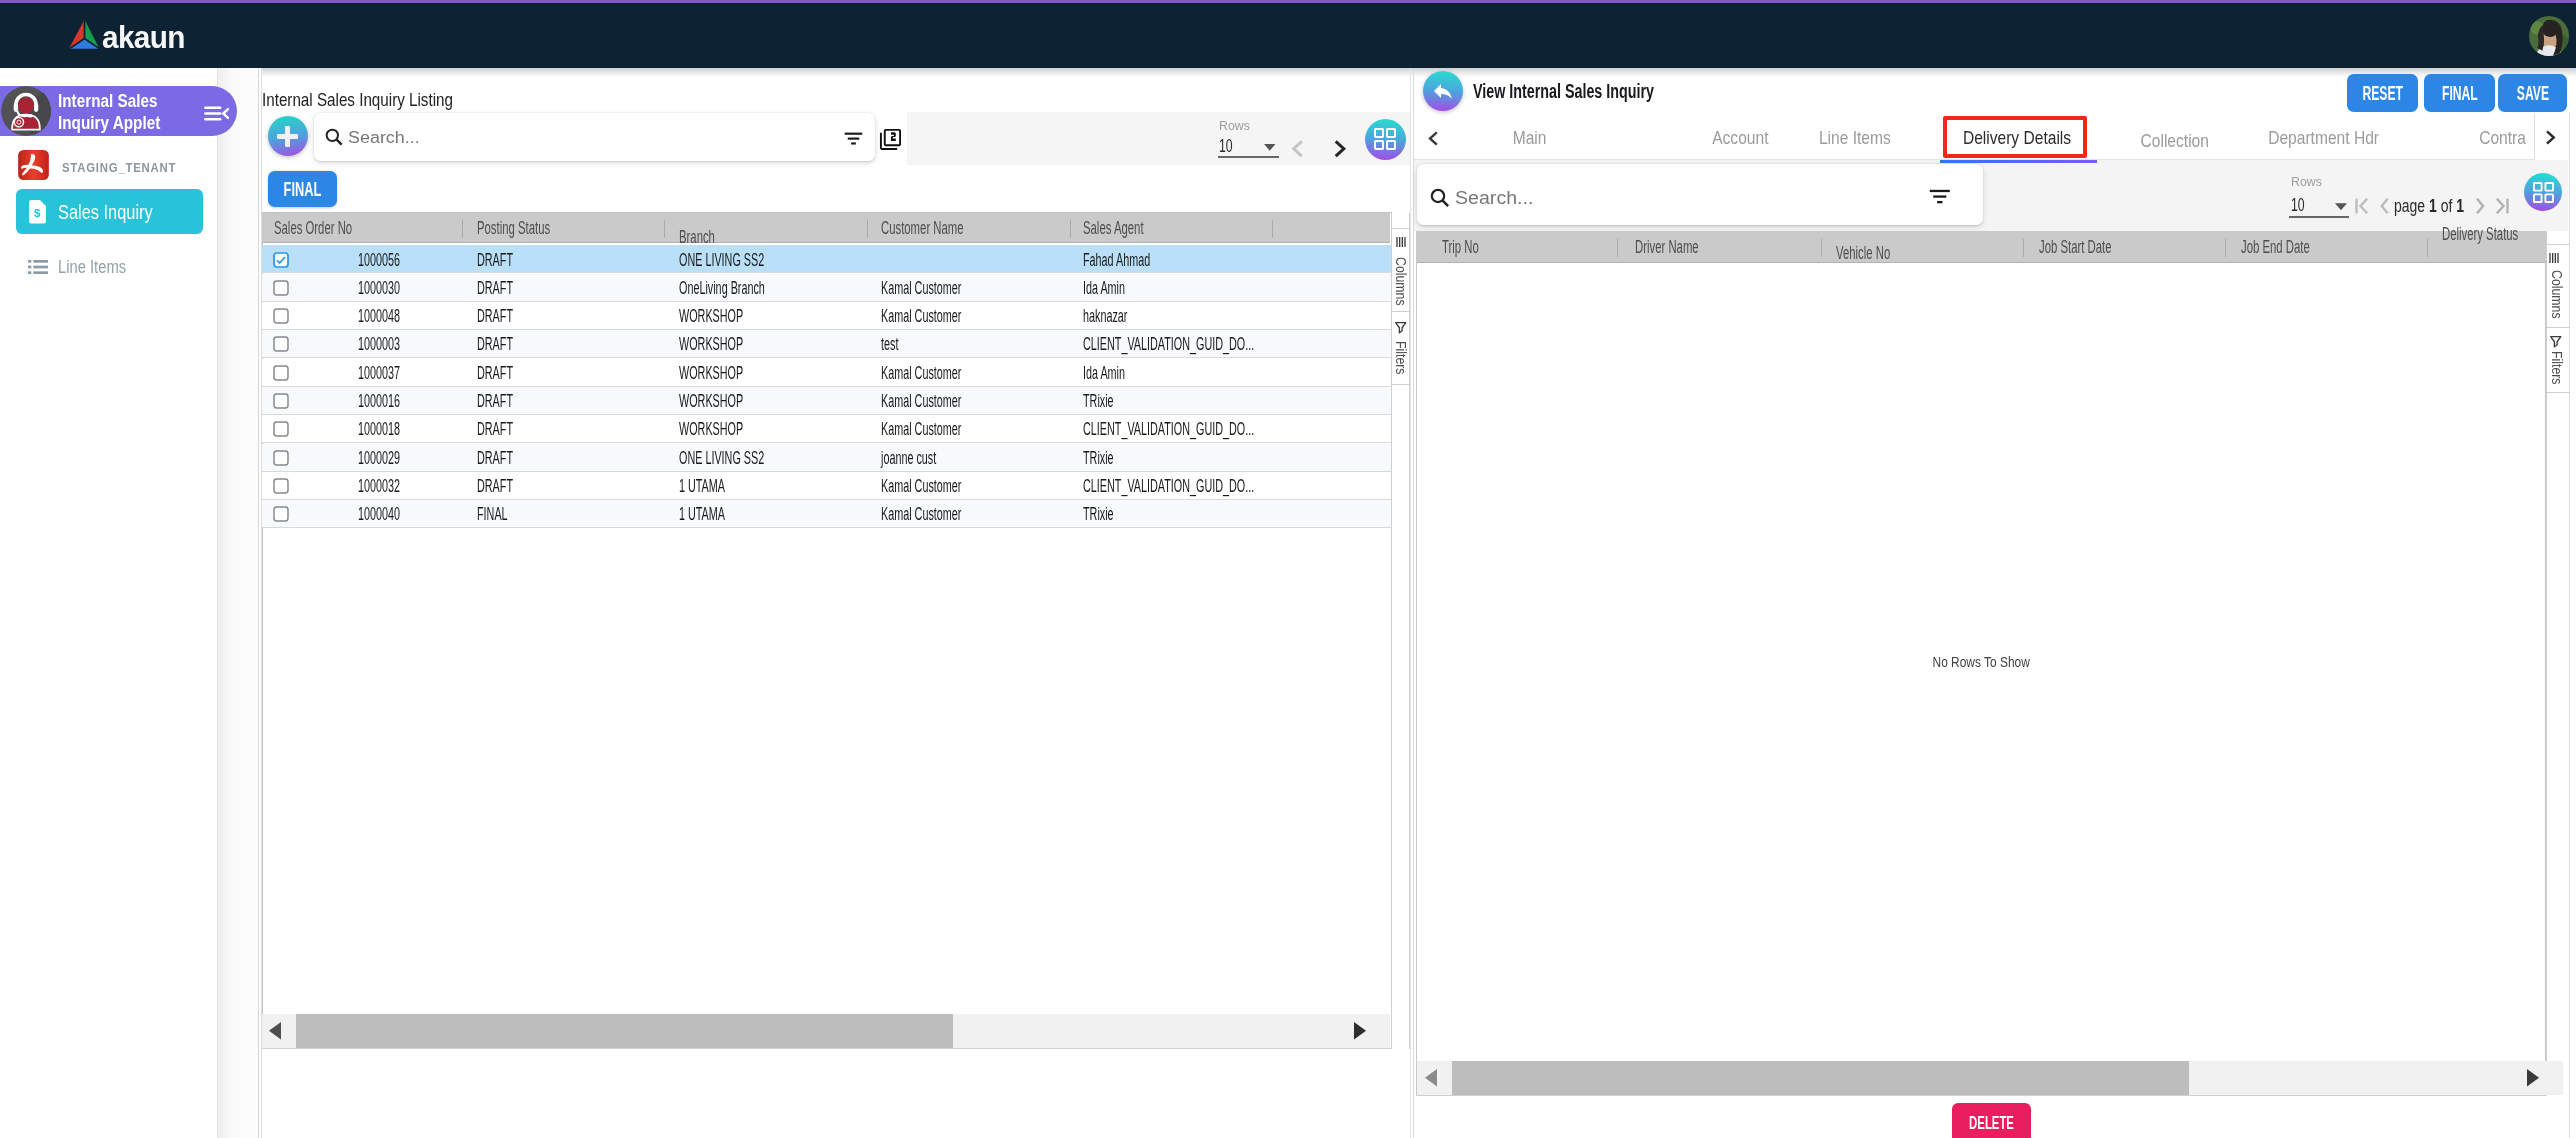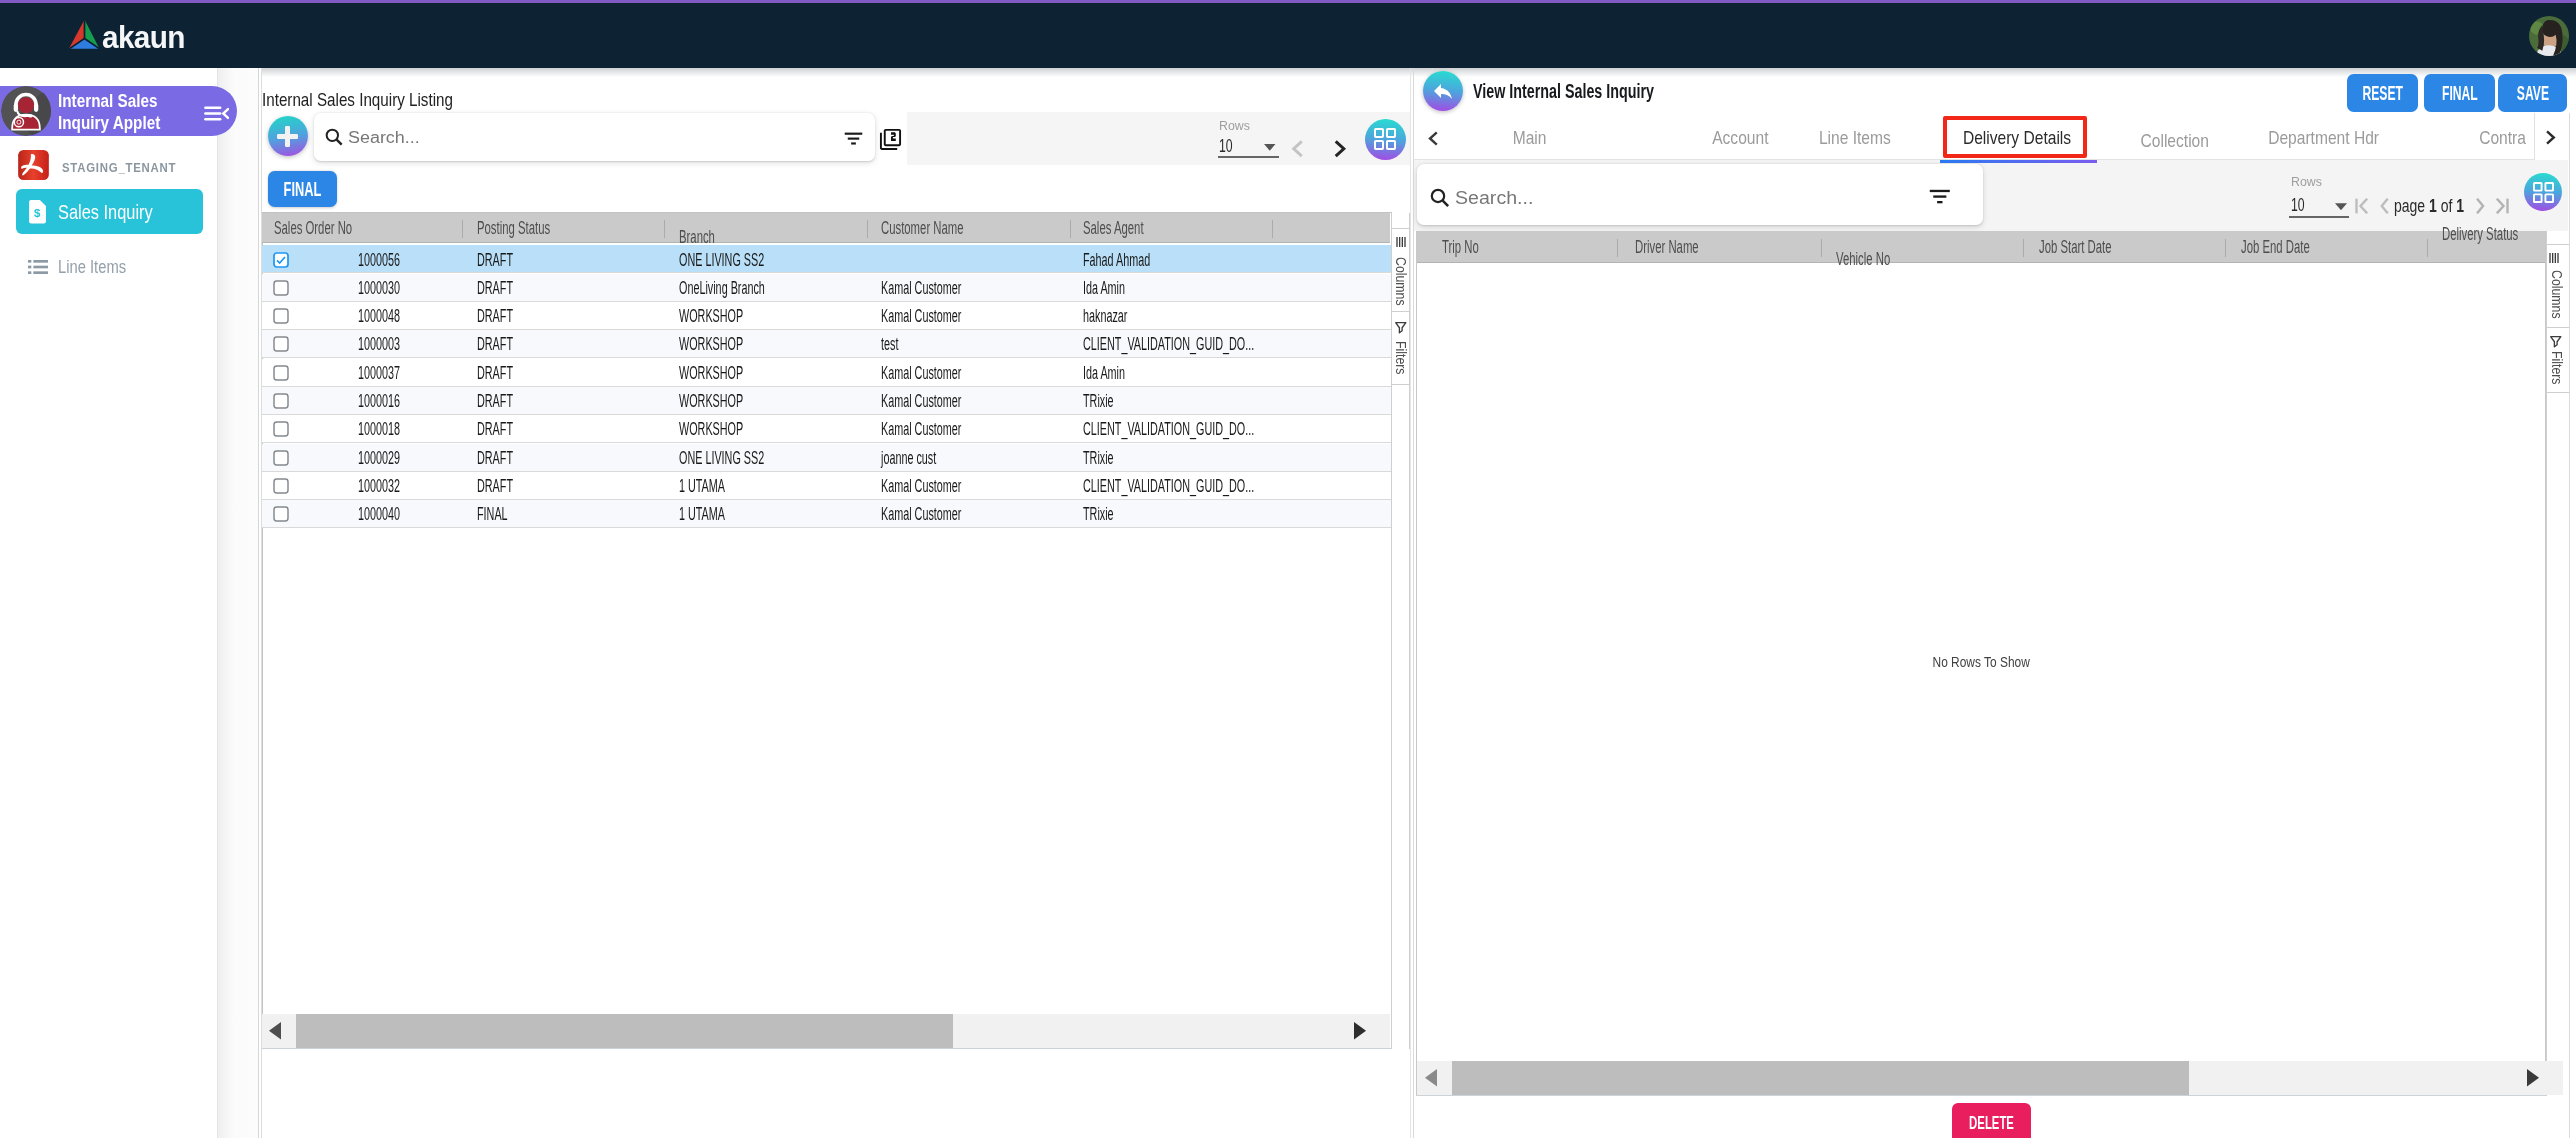--- a/index.html
+++ b/index.html
@@ -542,21 +542,21 @@
 <div class="abs" style="left:1821px;top:239px;width:0.7px;height:17.5px;background:#ababab;"></div>
 <div class="abs" style="left:2023px;top:239px;width:0.7px;height:17.5px;background:#ababab;"></div>
 <div class="abs" style="left:2225px;top:239px;width:0.7px;height:17.5px;background:#ababab;"></div>
 <div class="abs" style="left:2427px;top:239px;width:0.7px;height:17.5px;background:#ababab;"></div>
 <div class="abs flexl" style="left:1430px;top:237px;height:20px;margin-left:12px;">
     <span class="t" style="font-size:18px;font-weight:400;color:#4e4e4e;transform:scaleX(0.63);">Trip No</span>
   </div>
 <div class="abs flexl" style="left:1635px;top:237px;height:20px;">
     <span class="t" style="font-size:18px;font-weight:400;color:#4e4e4e;transform:scaleX(0.63);">Driver Name</span>
   </div>
-<div class="abs flexl" style="left:1836px;top:249px;height:20px;">
+<div class="abs flexl" style="left:1836px;top:243px;height:20px;">
     <span class="t" style="font-size:18px;font-weight:400;color:#4e4e4e;transform:scaleX(0.63);">Vehicle No</span>
   </div>
 <div class="abs flexl" style="left:2039px;top:237px;height:20px;">
     <span class="t" style="font-size:18px;font-weight:400;color:#4e4e4e;transform:scaleX(0.63);">Job Start Date</span>
   </div>
 <div class="abs flexl" style="left:2241px;top:237px;height:20px;">
     <span class="t" style="font-size:18px;font-weight:400;color:#4e4e4e;transform:scaleX(0.63);">Job End Date</span>
   </div>
 <div class="abs flexl" style="left:2442px;top:224px;height:20px;">
     <span class="t" style="font-size:18px;font-weight:400;color:#4e4e4e;transform:scaleX(0.63);">Delivery Status</span>

